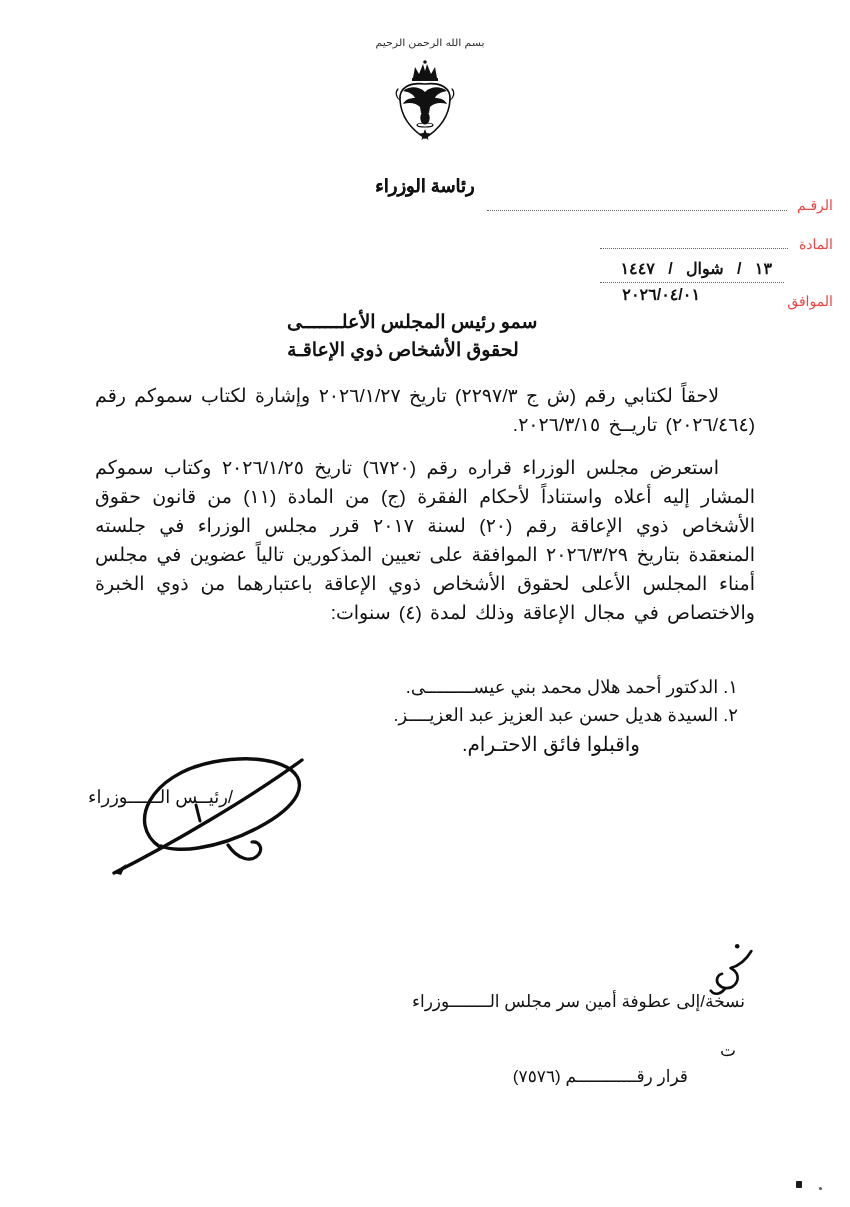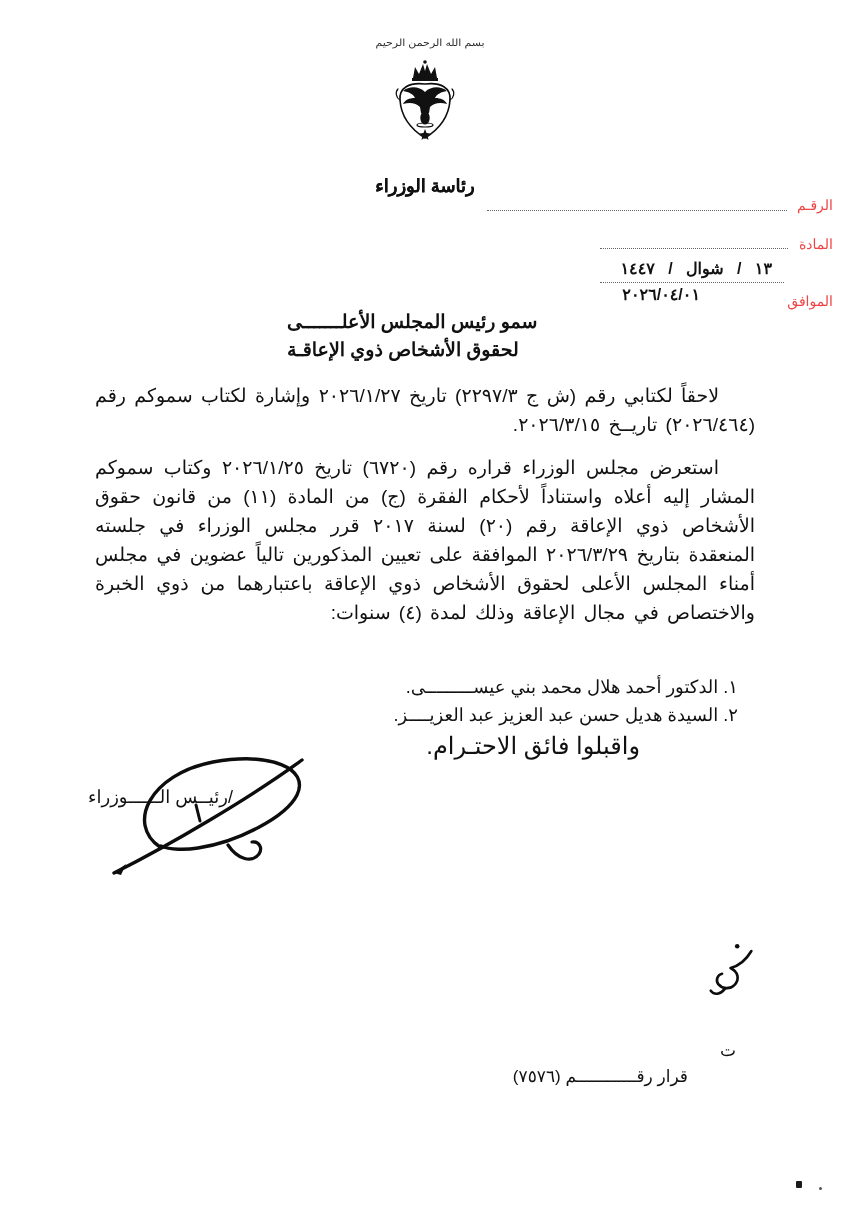--- a/index.html
+++ b/index.html
@@ -27,21 +27,21 @@
   .val-3{right:150px;top:285px;letter-spacing:1px;}
   
   .addressee-line{left:287px;width:330px;text-align:left;font-size:19px;font-weight:bold;}
   .addr-1{top:310px;} .addr-2{top:338px;}
   
   .para{right:95px;width:660px;font-size:19px;line-height:29px;text-align:justify;
     text-indent:36px;word-spacing:3px;}
   .para-1{top:381px;} .para-2{top:453px;}
   .list-item{right:112px;top:649px;font-size:18px;line-height:28px;margin-top:24px;}
   .item-2{top:677px;}
-  .closing{right:210px;top:732px;font-size:24px;}
+  .closing{right:210px;top:732px;font-size:20px;}
   
   .sig-title{left:88px;top:786px;font-size:18px;}
   .sig-svg{left:98px;top:750px;}
   
   .footer-mark{left:706px;top:941px;}
   .footer-copy{right:105px;top:991px;font-size:17px;}
   .footer-decision{right:162px;top:1018px;font-size:17px;margin-top:48px;}
   .footer-letter{left:720px;top:1040px;font-size:17px;}
   
   .artifact-sq{left:796px;top:1181px;width:6px;height:7px;background:#1a1a1a;border-radius:1px;}
@@ -104,19 +104,20 @@
     </svg>
   </div>
 
   <div class="abs footer-mark">
     <svg width="52" height="56" viewBox="0 0 55 58">
       <circle cx="33" cy="5" r="2.4" fill="#0d0d0d"></circle>
       <path class="ink" stroke-width="2.8" d="M48,10 C42,20 34,26 26,28 C34,32 36,40 30,46 C25,51 17,50 13,45 C10,41 12,35 17,34"></path>
       <path class="ink" stroke-width="2.8" d="M20,50 C15,56 9,57 5,52"></path>
     </svg>
   </div>
+  <div class="abs footer-copy">نسخة/إلى عطوفة أمين سر مجلس الــــــــوزراء</div>
   <div class="abs footer-decision">قرار رقــــــــــــم (٧٥٧٦)</div>
   <div class="abs footer-letter">ت</div>
 
   <div class="abs artifact-sq"></div>
   <div class="abs artifact-dot"></div>
 
 </div>
 
 </body></html>

